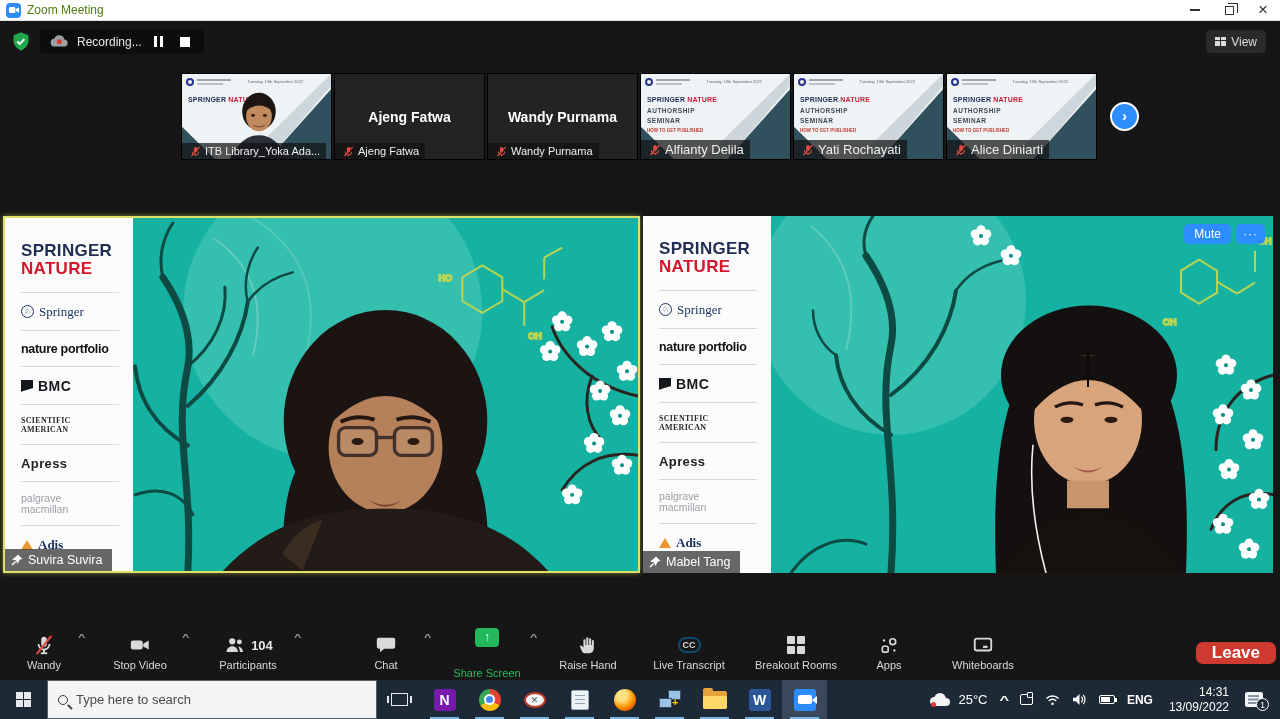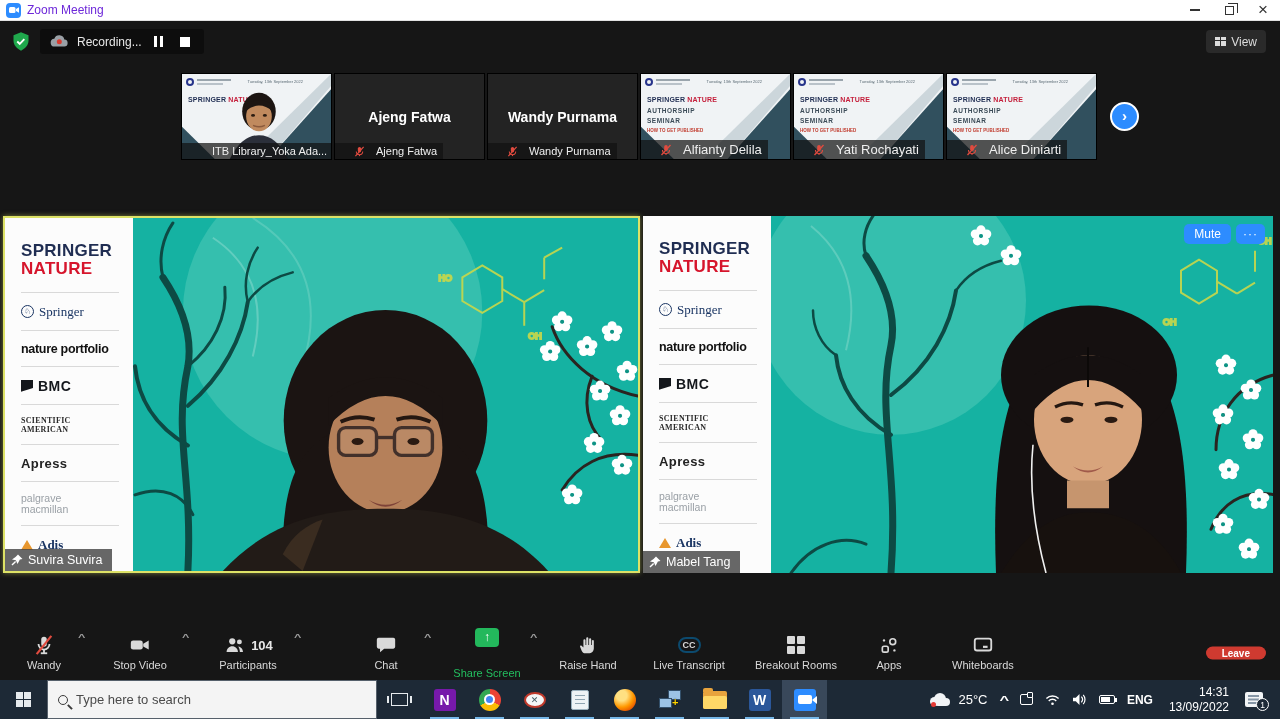--- a/index.html
+++ b/index.html
@@ -2,21 +2,21 @@
 <html><head>
 <meta charset="utf-8">
 <style>
   * { margin:0; padding:0; box-sizing:border-box; }
   html,body { width:1280px; height:719px; }
   body { position:relative; background:#161616; font-family:"Liberation Sans", sans-serif; overflow:hidden; }
 
   
   .titlebar { position:absolute; top:0; left:0; right:0; height:21px; background:#fff; display:flex; align-items:center; border-bottom:1px solid #e2e2e2; }
   .zoomlogo { width:15px; height:15px; border-radius:4px; background:#2d8cff; margin-left:6px; display:flex; align-items:center; justify-content:center; }
-  .titletext { font-size:12px; color:#6d28d9; margin-left:6px; }
+  .titletext { font-size:12px; color:#4d7c0f; margin-left:6px; }
   .wincontrols { margin-left:auto; display:flex; height:100%; }
   .winbtn { width:34px; height:100%; display:flex; align-items:center; justify-content:center; color:#333; font-size:13px; }
   .minico { width:10px; height:1.5px; background:#333; }
   .restico { width:9px; height:9px; border:1.2px solid #333; position:relative; }
   .restico::before { content:""; position:absolute; left:2px; top:-4px; width:9px; height:9px; border:1.2px solid #333; border-left:none; border-bottom:none; }
 
   
   .shield { position:absolute; left:11px; top:31px; width:20px; height:21px; }
   .recpill { position:absolute; left:40px; top:29px; height:25px; background:#0d0d0d; border-radius:3px; display:flex; align-items:center; padding:0 10px; gap:8px; }
   .rectext { color:#e8e8e8; font-size:12px; }
@@ -24,21 +24,21 @@
   .pauseglyph { display:flex; gap:3px; } .pauseglyph i { width:3px; height:11px; background:#fff; }
   .stopglyph { width:10px; height:10px; background:#fff; }
   .viewbtn { position:absolute; right:14px; top:30px; height:23px; background:#2a2a2a; border-radius:4px; display:flex; align-items:center; gap:5px; padding:0 9px; color:#dcdcdc; font-size:12px; }
   .gridico { display:grid; grid-template-columns:5px 5px; grid-template-rows:3px 5px; gap:1px; }
   .gridico i { background:#dcdcdc; }
 
   
   .filmstrip { position:absolute; top:73px; left:181px; height:87px; display:flex; gap:2px; }
   .tile { position:relative; width:151px; height:87px; background:#232323; overflow:hidden; border:1px solid #000; }
   .tile .centername { position:absolute; inset:0; display:flex; align-items:center; justify-content:center; color:#fff; font-weight:700; font-size:14px; }
-  .namelabel { position:absolute; left:0; bottom:0; max-width:100%; background:rgba(18,18,18,.72); color:#efefef; font-size:11px; display:flex; align-items:center; gap:11px; padding:2px 6px 2px 19px; white-space:nowrap; overflow:hidden; text-overflow:ellipsis; }
+  .namelabel { position:absolute; left:0; bottom:0; max-width:100%; background:rgba(18,18,18,.72); color:#efefef; font-size:11px; display:flex; align-items:center; gap:4px; padding:2px 6px 2px 8px; white-space:nowrap; overflow:hidden; text-overflow:ellipsis;justify-content:flex-end; }
   .nextbtn { position:absolute; left:1110px; top:102px; width:29px; height:29px; border-radius:50%; background:#2d8cff; border:2.5px solid #fff; display:flex; align-items:center; justify-content:center; }
   .nextbtn span { color:#fff; font-size:15px; font-weight:700; margin-top:-2px; }
 
   
   .slide { position:absolute; inset:0; background:#f0f3f5; }
   .slide .band1 { position:absolute; inset:0; background:#31505e; clip-path:polygon(100% 18%, 58% 100%, 100% 100%); }
   .slide .band2 { position:absolute; inset:0; background:#b9c6cd; opacity:.65; clip-path:polygon(100% 0, 42% 100%, 58% 100%, 100% 14%); }
   .slide .band3 { position:absolute; inset:0; background:#31505e; clip-path:polygon(0 100%, 0 62%, 22% 100%); }
   .slide .logodot { position:absolute; left:4px; top:4px; width:8px; height:8px; border-radius:50%; border:2px solid #27348b; }
   .slide .hline { position:absolute; left:15px; top:5px; width:34px; height:2px; background:#9aa5ad; }
@@ -83,21 +83,21 @@
   .tbitem .chev { position:absolute; top:7px; right:4px; color:#9a9a9a; font-size:9px; font-weight:700; transform:scaleX(1.4); }
   .tbitem .icw { height:22px; display:flex; align-items:center; justify-content:center; gap:4px; }
   .share-green .lbl { color:#23bf5f;margin-top:16px; }
   .shareic { width:24px; height:19px; background:#23b85c; border-radius:4px; display:flex; align-items:center; justify-content:center; color:#fff; font-size:12px; font-weight:700; }
   .ccbox { border:2px solid #0c4a6e; border-radius:8px; font-size:9px; font-weight:700; color:#d9d9d9; padding:1px 3px; }
   .recsq { width:17px; height:17px; background:#8f8f8f; border-radius:3px; display:flex; align-items:center; justify-content:center; }
   .recsq .pb { display:flex; gap:2px; } .recsq .pb i { width:2.5px; height:8px; background:#fff; }
   .recsq .sb { width:7px; height:7px; background:#fff; }
   .brgrid { display:grid; grid-template-columns:8px 8px; grid-template-rows:8px 8px; gap:2px; }
   .brgrid i { background:#d9d9d9; border-radius:1px; }
-  .leavebtn { position:absolute; right:14px; top:50%; transform:translateY(-50%); background:#cf3a30; color:#fff; font-size:10px; font-weight:700; border:none; border-radius:7px; padding:1px 16px; }
+  .leavebtn { position:absolute; right:4px; top:50%; transform:translateY(-50%); background:#cf3a30; color:#fff; font-size:17px; font-weight:700; border:none; border-radius:7px; padding:1px 16px; }
 
   
   .taskbar { position:absolute; left:0; right:0; bottom:0; height:39px; background:#1d2936; display:flex; align-items:stretch; color:#fff; }
   .startbtn { width:47px; display:flex; align-items:center; justify-content:center; }
   .winico { display:grid; grid-template-columns:7px 7px; grid-template-rows:7px 7px; gap:1.5px; }
   .winico i { background:#e6eaed; }
   .searchbox { width:330px; background:#f4f4f4; display:flex; align-items:center; gap:8px; padding:0 10px; border:1px solid #56606b; }
   .mag { width:10px; height:10px; border:1.8px solid #3b3b3b; border-radius:50%; position:relative; flex:none; }
   .mag::after { content:""; position:absolute; width:6px; height:1.8px; background:#3b3b3b; transform:rotate(45deg); left:8px; top:10px; }
   .searchbox input { border:none; outline:none; background:transparent; font-size:13px; color:#333; width:100%; font-family:"Liberation Sans", sans-serif; }

